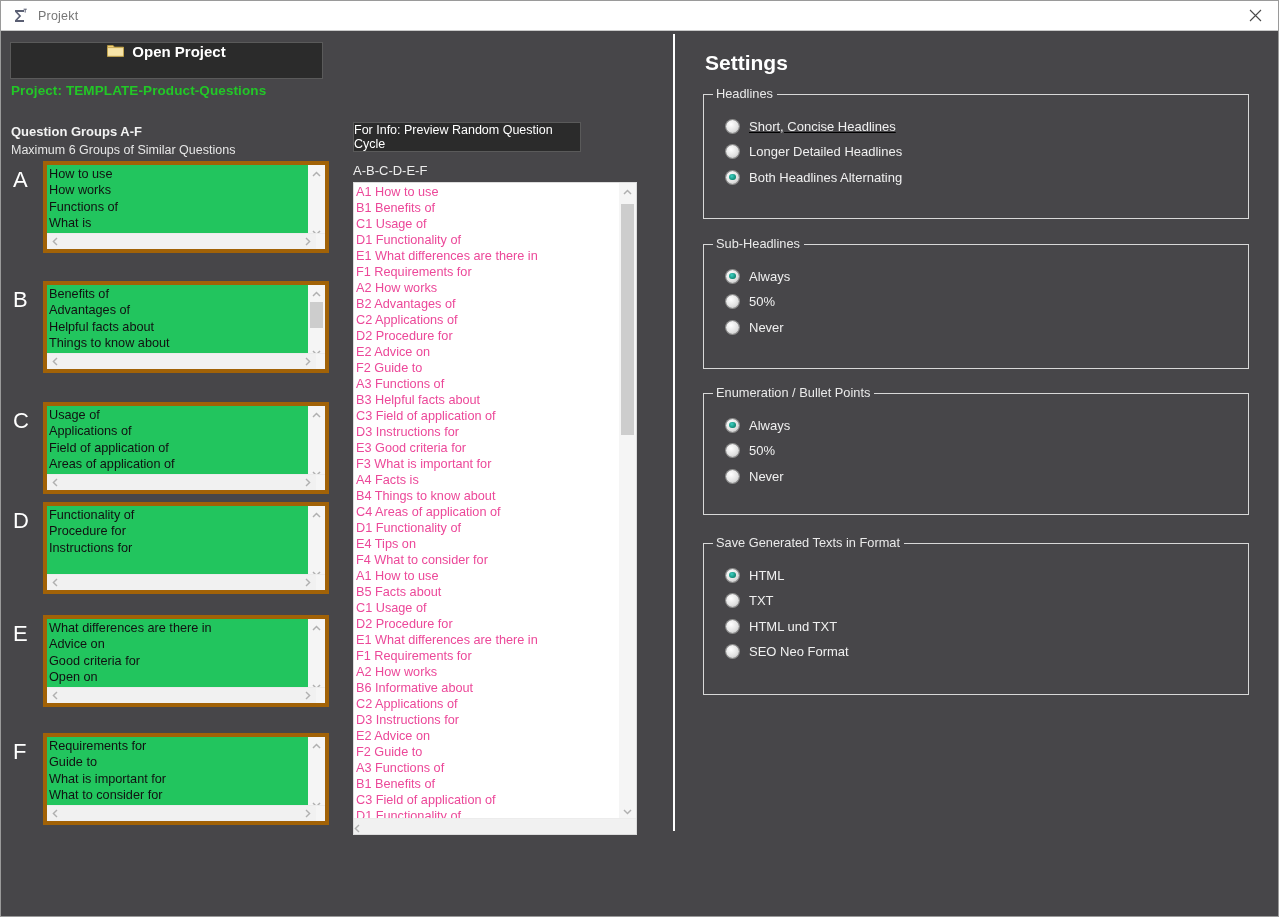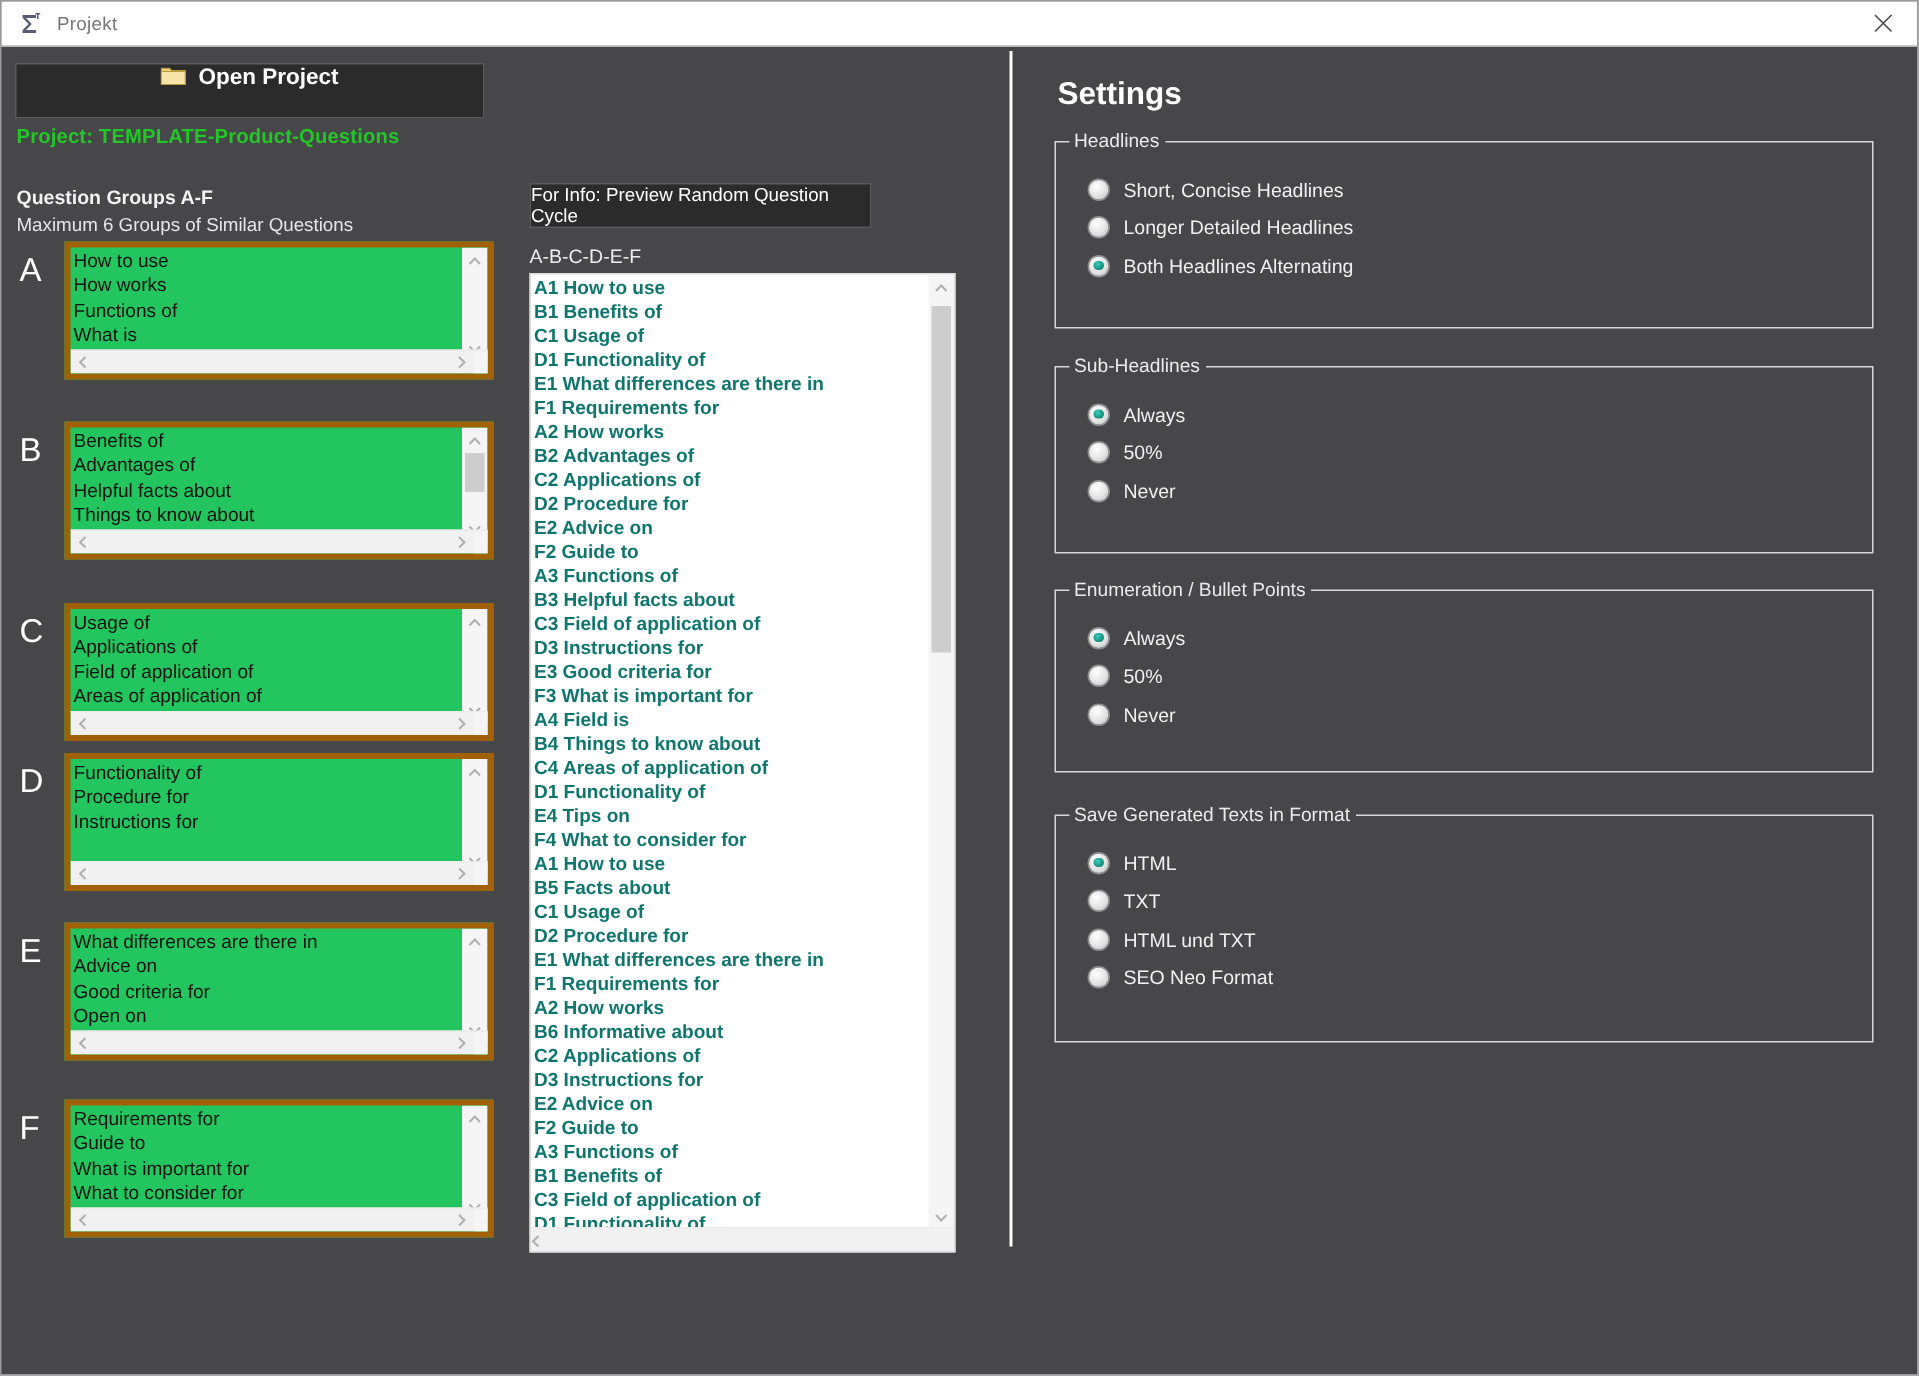--- a/index.html
+++ b/index.html
@@ -171,22 +171,22 @@
     background: #ffffff;
     border: 1px solid #dcdcdc;
     overflow: hidden;
   }
   #preview-items {
     position: absolute; left: 2px; top: 1px;
     width: 262px; height: 636px;
     overflow: hidden;
   }
   .pv-item {
-    font-size: 12.7px; color: #0f766e;
-    line-height: 16.0px; white-space: nowrap; font-weight: bold;
+    font-size: 12.7px; color: #ec4899;
+    line-height: 16.0px; white-space: nowrap;
   }
   #preview-vscroll {
     position: absolute; right: 0; top: 0;
     width: 17px; height: 637px; background: #f5f5f5;
   }
   #preview-vscroll .thumb {
     position: absolute; left: 2px; top: 21px;
     width: 13px; height: 231px;
     background: #cdcdcd;
   }
@@ -521,21 +521,21 @@
           <div class="pv-item">C2 Applications of</div>
           <div class="pv-item">D2 Procedure for</div>
           <div class="pv-item">E2 Advice on</div>
           <div class="pv-item">F2 Guide to</div>
           <div class="pv-item">A3 Functions of</div>
           <div class="pv-item">B3 Helpful facts about</div>
           <div class="pv-item">C3 Field of application of</div>
           <div class="pv-item">D3 Instructions for</div>
           <div class="pv-item">E3 Good criteria for</div>
           <div class="pv-item">F3 What is important for</div>
-          <div class="pv-item">A4 Field is</div>
+          <div class="pv-item">A4 Facts is</div>
           <div class="pv-item">B4 Things to know about</div>
           <div class="pv-item">C4 Areas of application of</div>
           <div class="pv-item">D1 Functionality of</div>
           <div class="pv-item">E4 Tips on</div>
           <div class="pv-item">F4 What to consider for</div>
           <div class="pv-item">A1 How to use</div>
           <div class="pv-item">B5 Facts about</div>
           <div class="pv-item">C1 Usage of</div>
           <div class="pv-item">D2 Procedure for</div>
           <div class="pv-item">E1 What differences are there in</div>
@@ -578,21 +578,21 @@
     </div>
   </div>
 
   <div id="divider"></div>
 
   <div id="settings-panel">
     <div id="settings-title">Settings</div>
     <div id="settings-groups-container">
         <div class="fieldset" style="top: 63px; height: 125px;">
           <div class="legend">Headlines</div>
-          <div class="radio-row" style="top: 22px;">
+          <div class="radio-row" style="top: 22px; text-decoration: underline;">
             <span class="radio"></span>
             <span class="radio-label">Short, Concise Headlines</span>
           </div>
           <div class="radio-row" style="top: 47.5px;">
             <span class="radio"></span>
             <span class="radio-label">Longer Detailed Headlines</span>
           </div>
           <div class="radio-row" style="top: 73px;">
             <span class="radio checked"></span>
             <span class="radio-label">Both Headlines Alternating</span>

